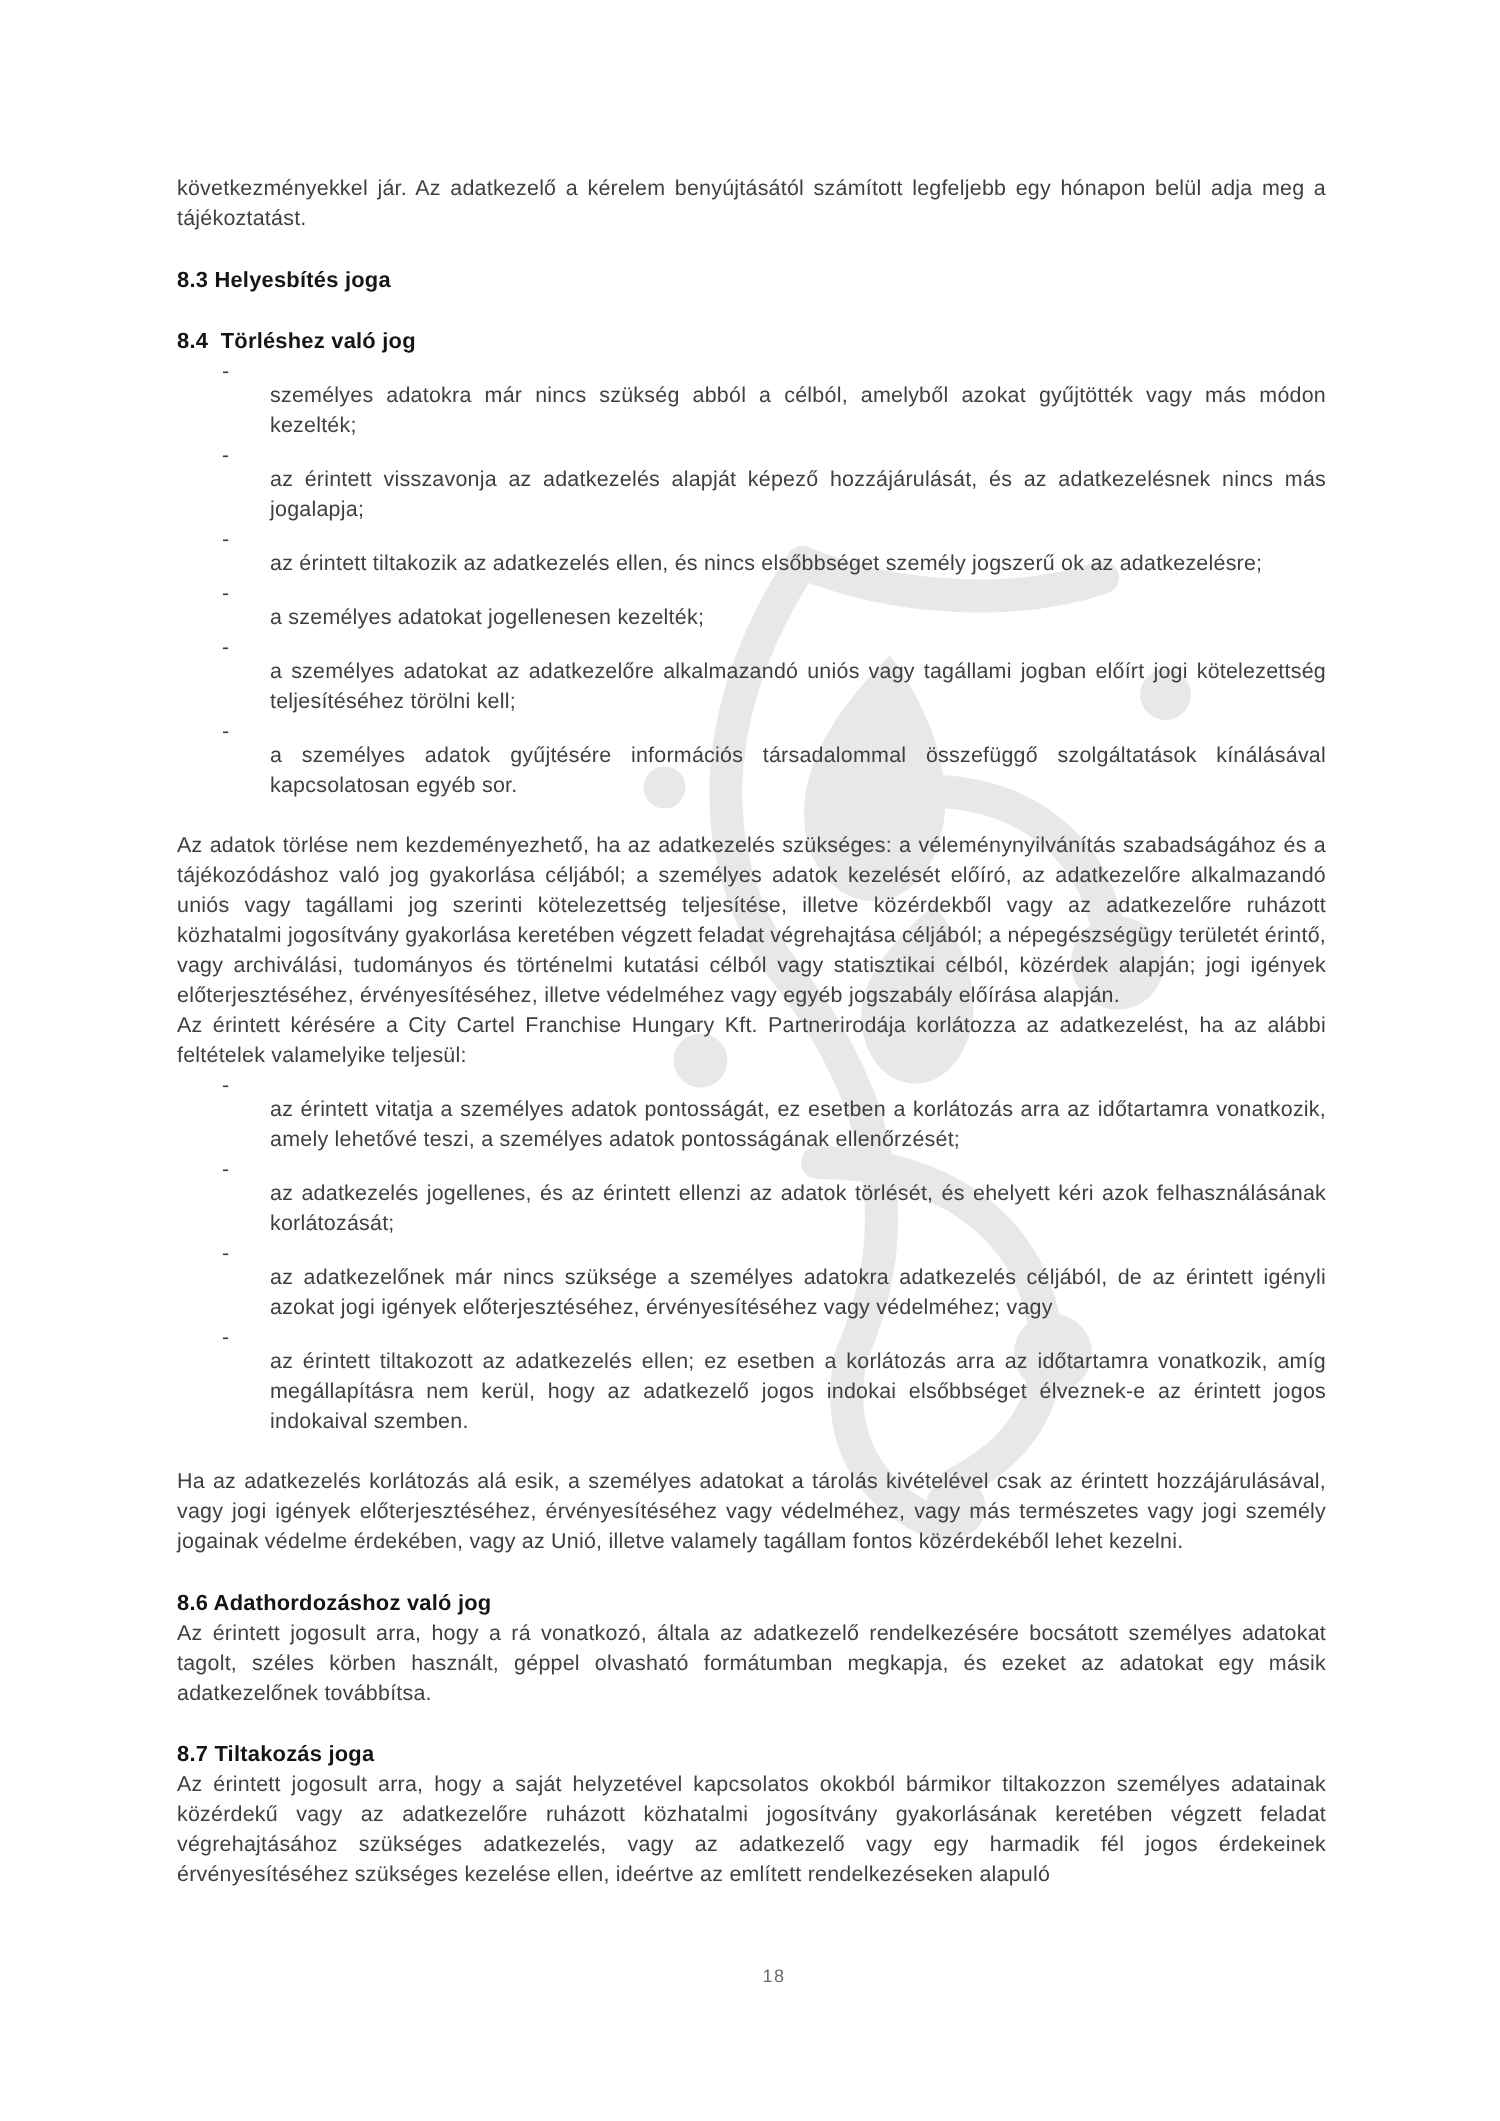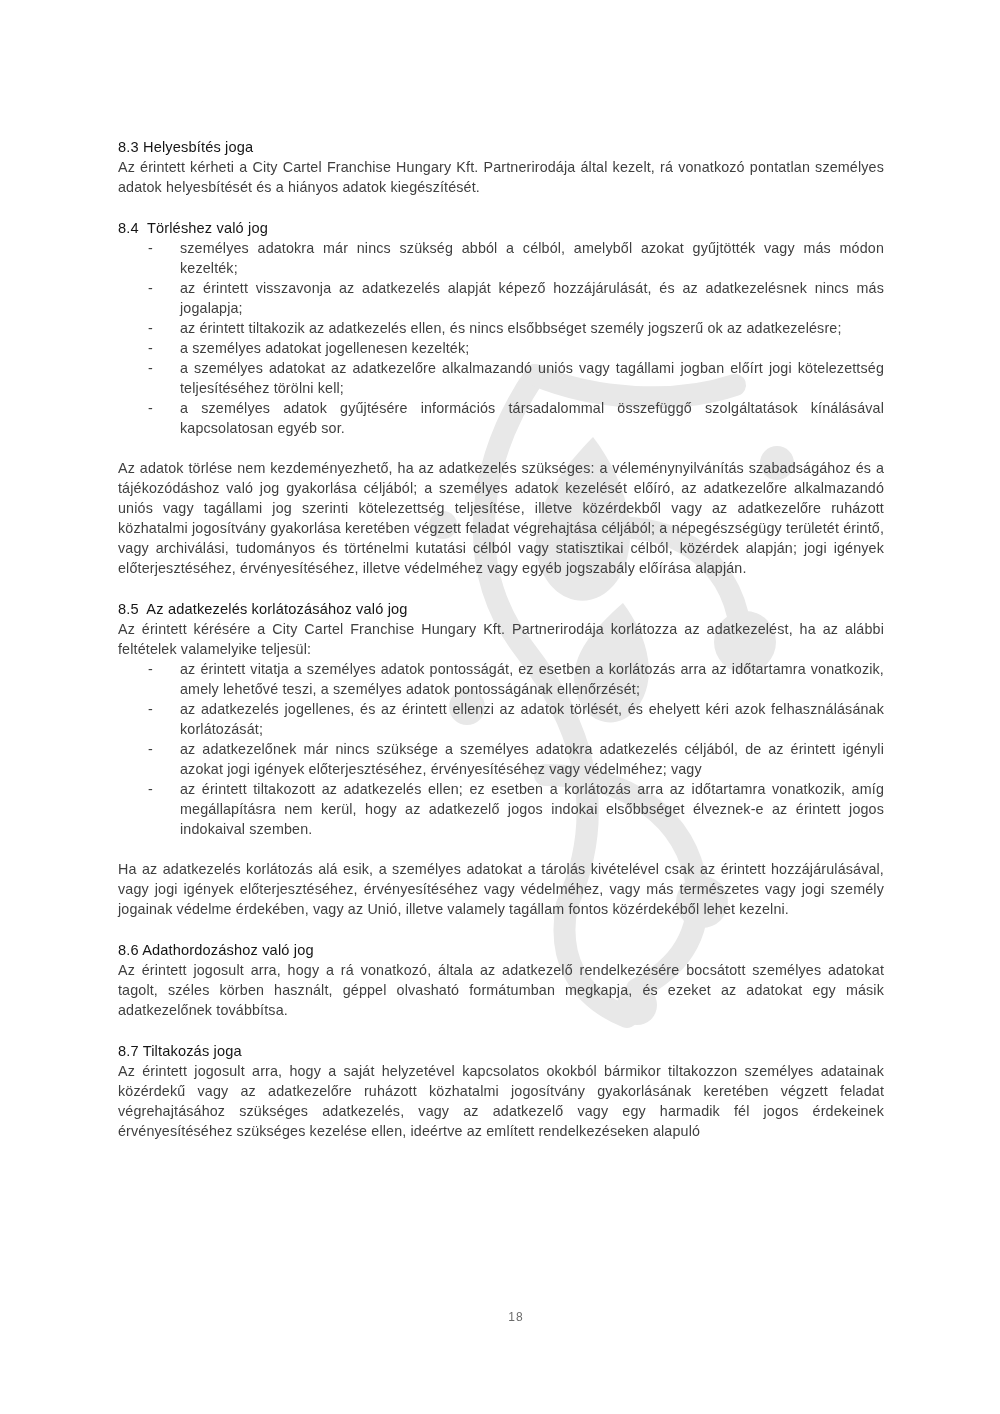--- a/index.html
+++ b/index.html
@@ -40,21 +40,21 @@
     color: var(--text-color);
     font-size: 14.3px;
     line-height: 20px;
     letter-spacing: 0.15px;
   }
   .para {
     text-align: justify;
   }
   .section-heading {
     font-size: 14.6px;
-    font-weight: 400;
+    font-weight: 700;
     color: var(--heading-color);
     margin-top: 21px;
     white-space: pre-wrap;
   }
   .gap-top { margin-top: 20px; }
   .bullet-list {
     list-style: none;
   }
   .bullet-item {
     display: flex;
@@ -62,20 +62,21 @@
   }
   .bullet-marker {
     flex: 0 0 auto;
     width: 32px;
     margin-left: 30px;
     text-align: left;
   }
   .bullet-text {
     flex: 1 1 auto;
     text-align: justify;
+    margin-top: 16px;
   }
   .page-footer {
     position: absolute;
     top: 1310px;
     left: 16px;
     width: 100%;
     text-align: center;
     font-size: 12px;
     color: var(--footer-color);
     z-index: 1;
@@ -103,23 +104,23 @@
       <circle cx="317" cy="557" r="26"></circle>
       <circle cx="252" cy="660" r="20"></circle>
       <circle cx="82" cy="362" r="18"></circle>
       <circle cx="392" cy="118" r="17"></circle>
       <circle cx="58" cy="180" r="14"></circle>
     </g>
   </svg>
 
   <div class="content">
 
+    <p class="para">következményekkel jár. Az adatkezelő a kérelem benyújtásától számított legfeljebb egy hónapon belül adja meg a tájékoztatást.</p>
 
     <h3 class="section-heading">8.3 Helyesbítés joga</h3>
-    <p class="para">Az érintett kérheti a City Cartel Franchise Hungary Kft. Partnerirodája által kezelt, rá vonatkozó pontatlan személyes adatok helyesbítését és a hiányos adatok kiegészítését.</p>
 
     <h3 class="section-heading">8.4  Törléshez való jog</h3>
     <ul class="bullet-list">
       <li class="bullet-item">
         <span class="bullet-marker">-</span>
         <span class="bullet-text">személyes adatokra már nincs szükség abból a célból, amelyből azokat gyűjtötték vagy más módon kezelték;</span>
       </li>
       <li class="bullet-item">
         <span class="bullet-marker">-</span>
         <span class="bullet-text">az érintett visszavonja az adatkezelés alapját képező hozzájárulását, és az adatkezelésnek nincs más jogalapja;</span>
@@ -136,21 +137,20 @@
         <span class="bullet-marker">-</span>
         <span class="bullet-text">a személyes adatokat az adatkezelőre alkalmazandó uniós vagy tagállami jogban előírt jogi kötelezettség teljesítéséhez törölni kell;</span>
       </li>
       <li class="bullet-item">
         <span class="bullet-marker">-</span>
         <span class="bullet-text">a személyes adatok gyűjtésére információs társadalommal összefüggő szolgáltatások kínálásával kapcsolatosan egyéb sor.</span>
       </li>
     </ul>
     <p class="para gap-top">Az adatok törlése nem kezdeményezhető, ha az adatkezelés szükséges: a véleménynyilvánítás szabadságához és a tájékozódáshoz való jog gyakorlása céljából; a személyes adatok kezelését előíró, az adatkezelőre alkalmazandó uniós vagy tagállami jog szerinti kötelezettség teljesítése, illetve közérdekből vagy az adatkezelőre ruházott közhatalmi jogosítvány gyakorlása keretében végzett feladat végrehajtása céljából; a népegészségügy területét érintő, vagy archiválási, tudományos és történelmi kutatási célból vagy statisztikai célból, közérdek alapján;  jogi igények előterjesztéséhez, érvényesítéséhez, illetve védelméhez vagy egyéb jogszabály előírása alapján.</p>
 
-    <h3 class="section-heading">8.5  Az adatkezelés korlátozásához való jog</h3>
     <p class="para">Az érintett kérésére a City Cartel Franchise Hungary Kft. Partnerirodája korlátozza az adatkezelést, ha az alábbi feltételek valamelyike teljesül:</p>
     <ul class="bullet-list">
       <li class="bullet-item">
         <span class="bullet-marker">-</span>
         <span class="bullet-text">az érintett vitatja a személyes adatok pontosságát, ez esetben a korlátozás arra az időtartamra vonatkozik, amely lehetővé teszi, a személyes adatok pontosságának ellenőrzését;</span>
       </li>
       <li class="bullet-item">
         <span class="bullet-marker">-</span>
         <span class="bullet-text">az adatkezelés jogellenes, és az érintett ellenzi az adatok törlését, és ehelyett kéri azok felhasználásának korlátozását;</span>
       </li>

